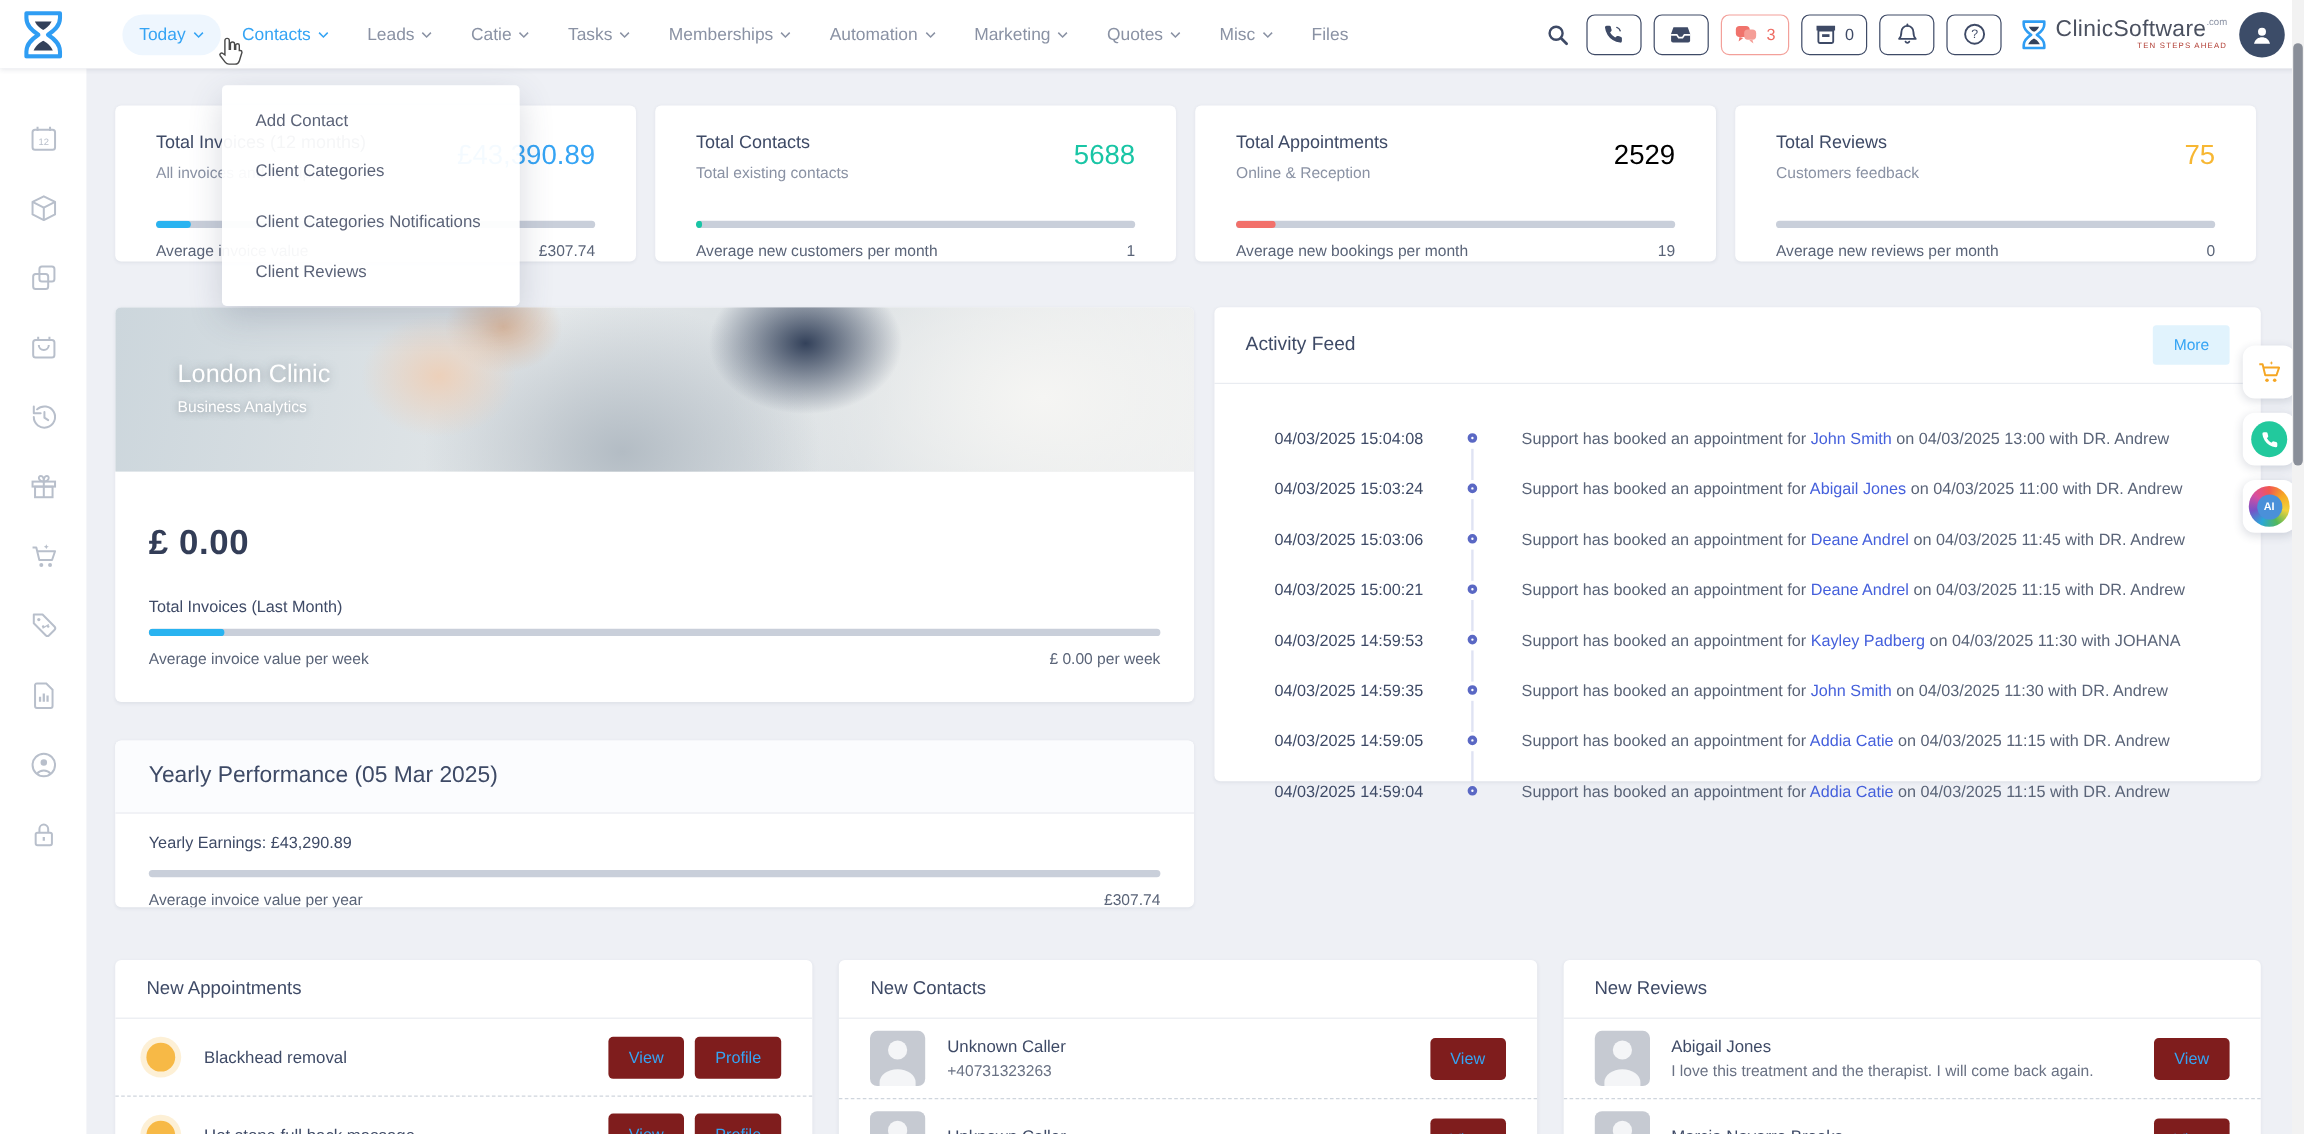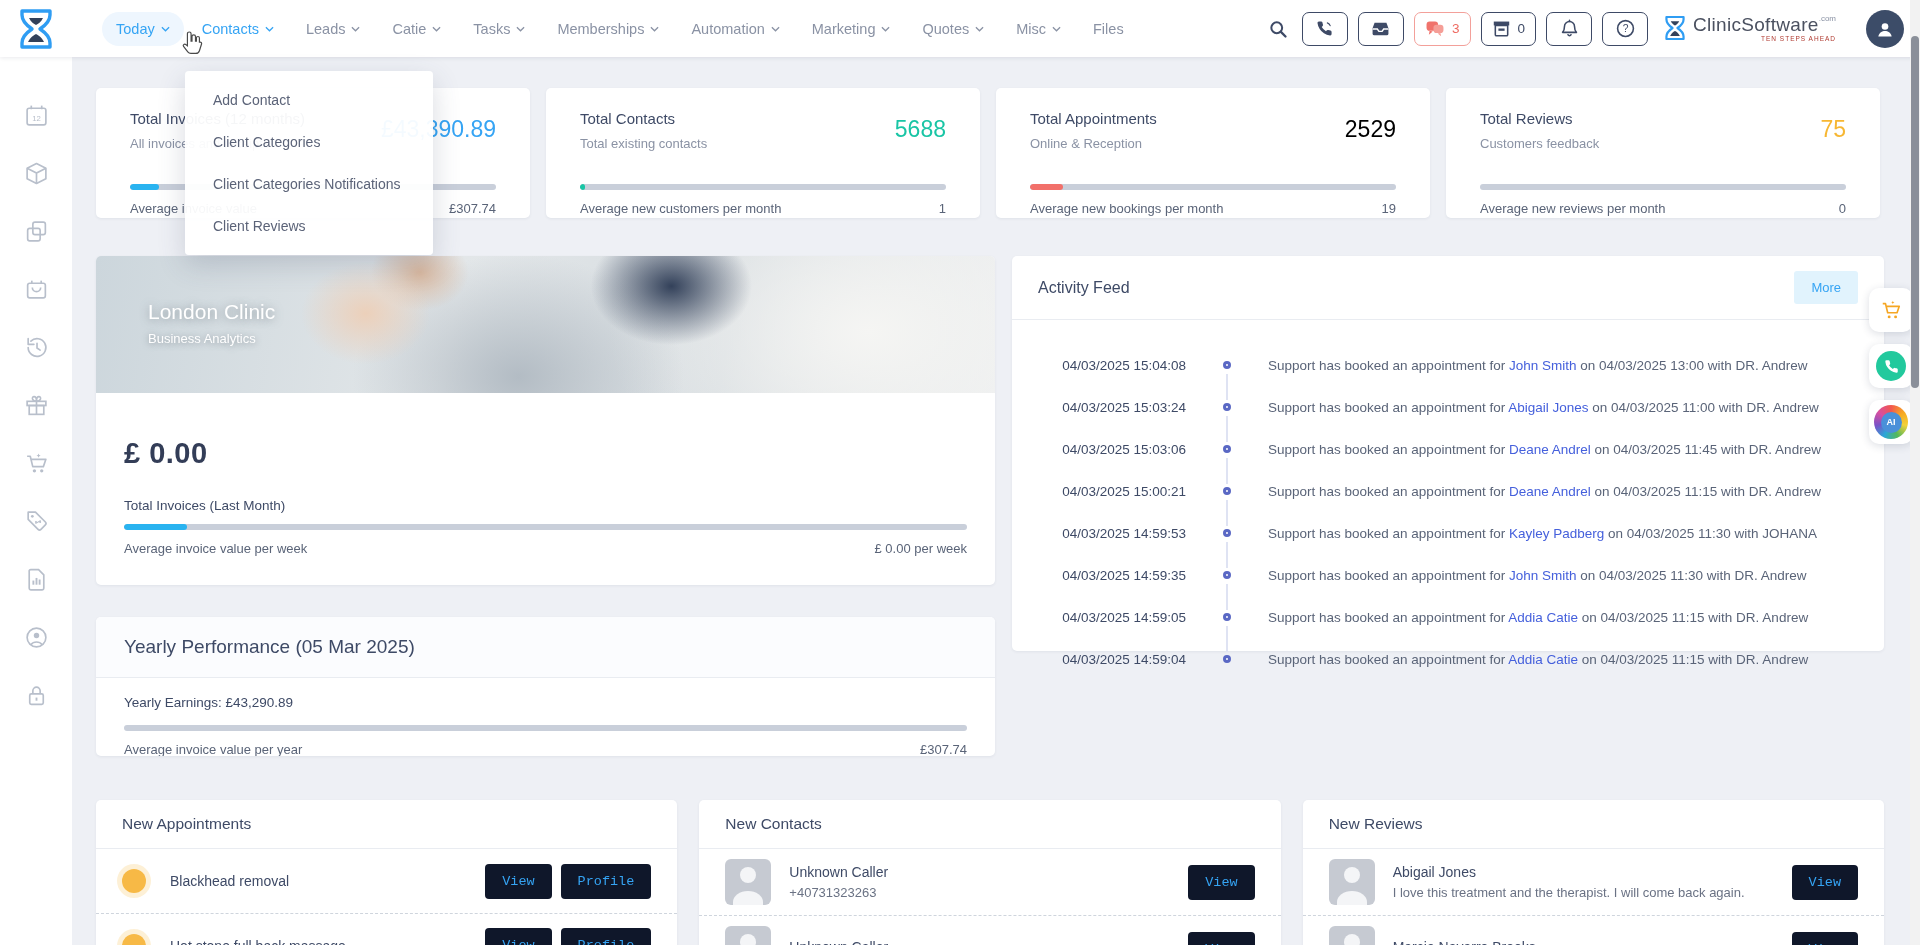--- a/index.html
+++ b/index.html
@@ -16,21 +16,21 @@
   .nav-item.active { background:#eef6fe; color:#35a4f4; }
   .nav-item.hovered { color:#35a4f4; }
   .chev { width:9px; height:6px; }
   .top-actions { margin-left:auto; display:flex; align-items:center; gap:10px; padding-right:16px; }
   .search-btn { border:none; background:none; display:flex; align-items:center; margin-right:4px; cursor:pointer; }
   .icon-btn { height:34px; min-width:46px; padding:0 10px; border:1.7px solid #3e4a66; border-radius:7px;
               background:#fff; display:flex; align-items:center; justify-content:center; gap:7px;
               color:#3e4a66; font-size:13.5px; cursor:pointer; }
   .icon-btn.alert { border-color:#f3a09a; color:#ee6a61; }
   .badge-num { font-size:13.5px; }
-  .brand { display:flex; gap:7px; margin:0 20px 0 6px; }
+  .brand { display:flex; align-items:center; gap:7px; margin:0 0 0 6px; }
   .brand-text { line-height:1; position:relative; }
   .brand-name { font-size:19px; color:#4b5160; letter-spacing:.3px; }
   .brand-tld { font-size:8px; color:#8a92a4; vertical-align:top; }
   .brand-tag { display:block; text-align:right; font-size:6.5px; color:#b03a30; letter-spacing:1px; margin-top:2px; }
   .avatar { width:38px; height:38px; border-radius:50%; background:#3c4c68; display:flex;
             align-items:center; justify-content:center; cursor:pointer; }
 
   
   .sidebar { position:absolute; top:57px; left:0; width:72px; bottom:0; background:#fff;
              display:flex; flex-direction:column; align-items:center; padding-top:46px; gap:33px; z-index:20; }
@@ -109,22 +109,22 @@
   .bottom-row { position:absolute; left:96px; top:800px; width:1788px; display:grid;
                 grid-template-columns:repeat(3,1fr); gap:22px; }
   .panel { height:230px; overflow:hidden; }
   .panel-head { padding:15px 26px; font-size:15.5px; color:#3e4a66; border-bottom:1px solid #e9ecf1; }
   .panel-row { display:flex; align-items:center; padding:10px 26px; min-height:64px; }
   .panel-row.dashed { border-top:1px dashed #cfd5dd; }
   .dot-orange { width:24px; height:24px; border-radius:50%; background:#f7b946;
                 box-shadow:0 0 0 5px rgba(247,185,70,.22); flex-shrink:0; }
   .appt-label { font-size:14px; color:#3e4a66; margin-left:24px; }
   .row-btns { margin-left:auto; display:flex; gap:9px; }
-  .mini-btn { background:#0f172a; color:#35a4f4; border:none; font-size:13.5px; padding:10px 17px;
-              border-radius:4px; cursor:pointer; font-family:Liberation Mono, monospace; }
+  .mini-btn { background:#7f1d1d; color:#35a4f4; border:none; font-size:13.5px; padding:10px 17px;
+              border-radius:4px; cursor:pointer; font-family:Liberation Sans, sans-serif; }
   .sq-avatar { width:46px; height:46px; border-radius:6px; background:#c6cad2; position:relative;
                overflow:hidden; flex-shrink:0; }
   .sq-avatar::before { content:""; position:absolute; top:8px; left:50%; transform:translateX(-50%);
                width:16px; height:16px; border-radius:50%; background:#f4f5f7; }
   .sq-avatar::after { content:""; position:absolute; bottom:-8px; left:50%; transform:translateX(-50%);
                width:30px; height:22px; border-radius:50% 50% 0 0; background:#f4f5f7; }
   .person-col { margin-left:18px; min-width:0; }
   .person-name { font-size:14px; color:#3e4a66; }
   .person-sub { font-size:13px; color:#6a7284; margin-top:5px; white-space:nowrap;
                 overflow:hidden; text-overflow:ellipsis; max-width:360px; }

